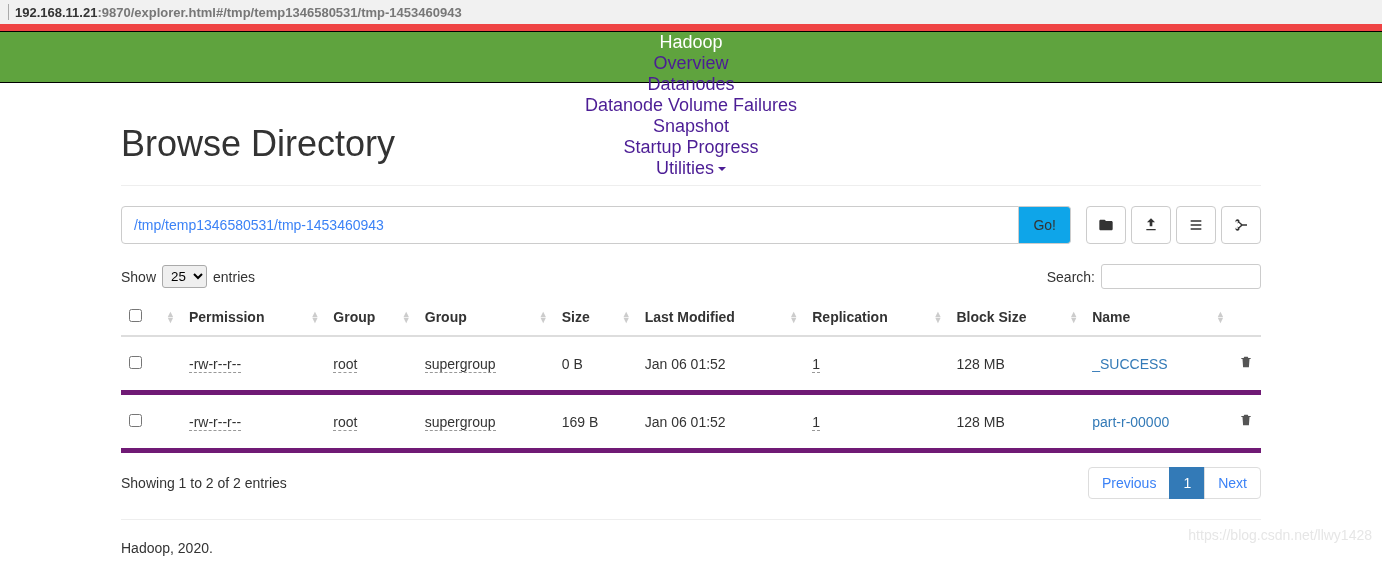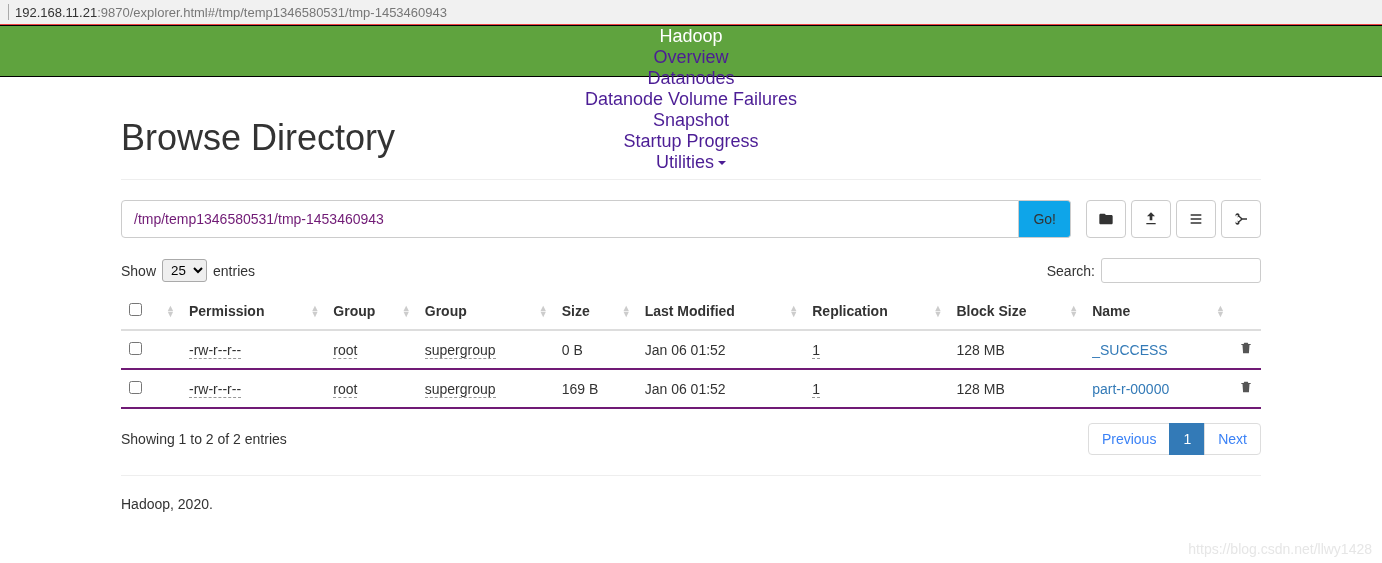--- a/index.html
+++ b/index.html
@@ -1,63 +1,63 @@
 <!DOCTYPE html>
 <html><head>
   <meta charset="utf-8">
   <style>
     * { box-sizing: border-box; margin: 0; padding: 0; }
     body { font-family: "Helvetica Neue", Helvetica, Arial, sans-serif; font-size: 14px; color: #333; background: #fff; }
     
-    .url-bar { background: #f1f1f1; border-bottom: 1px solid #ef4444; padding: 4px 8px; font-size: 13px; color: #555; display: flex; align-items: center; }
+    .url-bar { background: #f1f1f1; border-bottom: 7px solid #ef4444; padding: 4px 8px; font-size: 13px; color: #555; display: flex; align-items: center; font-weight: bold; }
     .url-bar .pipe { border-left: 1px solid #aaa; height: 16px; margin-right: 6px; }
     .url-host { color: #333; }
     .url-rest { color: #777; }
     
     .navbar { background: #5fa33e; color: #fff; border-top: 1px solid #000; border-bottom: 1px solid #000; }
     .navbar-inner { width: 1140px; margin: 0 auto; display: flex; align-items: center; height: 50px; flex-direction: column; }
     .brand { font-size: 18px; padding: 0 15px; font-weight: 500; }
     .nav-item { padding: 0 15px; font-size: 18px; color: #4c1d95; cursor: pointer; display: flex; align-items: center; height: 60px; }
     .caret { display: inline-block; width: 0; height: 0; margin-left: 4px; vertical-align: middle; border-top: 4px dashed; border-right: 4px solid transparent; border-left: 4px solid transparent; }
     
     .container { width: 1140px; margin: 0 auto; }
     
     h1 { font-size: 36px; font-weight: 500; margin-top: 40px; margin-bottom: 10px; color: #333; }
     hr { border: 0; border-top: 1px solid #eee; margin: 20px 0; }
     
     .path-row { display: flex; gap: 15px; align-items: stretch; margin-bottom: 20px; }
     .input-group { display: flex; flex: 1; }
-    .path-input { flex: 1; padding: 8px 12px; font-size: 14px; border: 1px solid #ccc; border-radius: 4px 0 0 4px; color: #701a75; }
+    .path-input { flex: 1; padding: 8px 12px; font-size: 14px; border: 1px solid #ccc; border-radius: 4px 0 0 4px; color: #3b82f6; }
     .go-btn { padding: 8px 14px; border: 1px solid #ccc; border-left: 0; background: #0ea5e9; border-radius: 0 4px 4px 0; cursor: pointer; font-size: 14px; color: #333; }
     .btn-toolbar { display: flex; gap: 5px; }
     .icon-btn { width: 40px; height: 38px; border: 1px solid #ccc; background: #fff; border-radius: 4px; cursor: pointer; display: flex; align-items: center; justify-content: center; }
     
     .table-controls { display: flex; justify-content: space-between; align-items: center; margin-bottom: 10px; }
     .length-ctrl, .search-ctrl { display: flex; align-items: center; gap: 6px; }
     .length-ctrl select { padding: 2px 4px; border: 1px solid #aaa; border-radius: 3px; }
     .search-ctrl input { border: 1px solid #ccc; border-radius: 3px; padding: 4px 6px; width: 160px; }
     
     table { width: 100%; border-collapse: collapse; }
     thead th { text-align: left; padding: 10px 8px; border-bottom: 2px solid #ddd; font-weight: 700; position: relative; }
     thead th .sort-icon { position: absolute; right: 6px; top: 50%; transform: translateY(-50%); color: #ccc; display:flex; flex-direction: column; line-height: 6px; font-size: 9px;}
-    tbody td { padding: 10px 8px; border-bottom: 2px solid #701a75; vertical-align: middle; }
+    tbody td { padding: 18px 8px; border-bottom: 5px solid #701a75; vertical-align: middle; }
     tbody tr:first-child td { border-top: 1px solid #ddd; }
     
     .dotted { border-bottom: 1px dashed #999; cursor: help; }
     .name-link { color: #337ab7; cursor: pointer; text-decoration: none; }
     
     .table-footer { display: flex; justify-content: space-between; align-items: center; margin-top: 14px; }
     .pagination { display: flex; border-radius: 4px; }
     .page-btn { padding: 7px 13px; border: 1px solid #ddd; margin-left: -1px; color: #3b82f6; background: #fff; cursor: pointer; font-size: 14px; }
     .page-btn:first-child { border-radius: 4px 0 0 4px; }
     .page-btn:last-child { border-radius: 0 4px 4px 0; }
     .page-btn.active { background: #337ab7; color: #fff; border-color: #337ab7; }
     
     .footer-line { margin: 20px 0 10px; }
-    .watermark { position: fixed; bottom: 6px; right: 10px; color: #e6e6e6; font-size: 14px; pointer-events: none; }
+    .watermark { position: fixed; bottom: 20px; right: 10px; color: #e6e6e6; font-size: 14px; pointer-events: none; }
     
     .icon-svg { width: 16px; height: 16px; fill: #333; }
     .trash-svg { width: 14px; height: 14px; fill: #555; cursor: pointer; }
     input[type="checkbox"]{ width:13px; height:13px; }
   </style>
 </head>
 <body>
 
 <div class="url-bar">
   <span class="pipe"></span>

